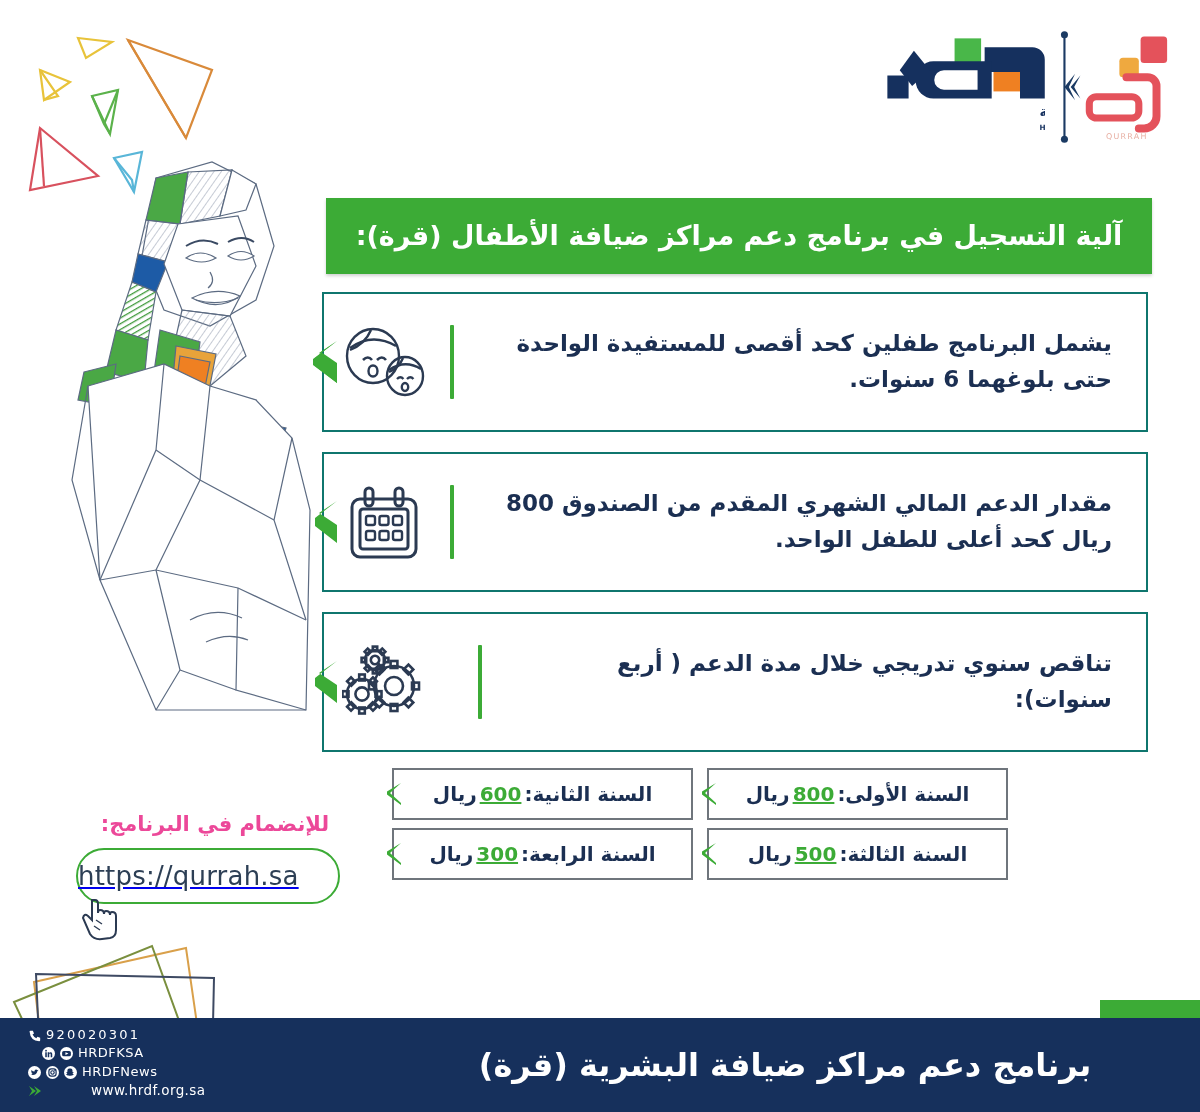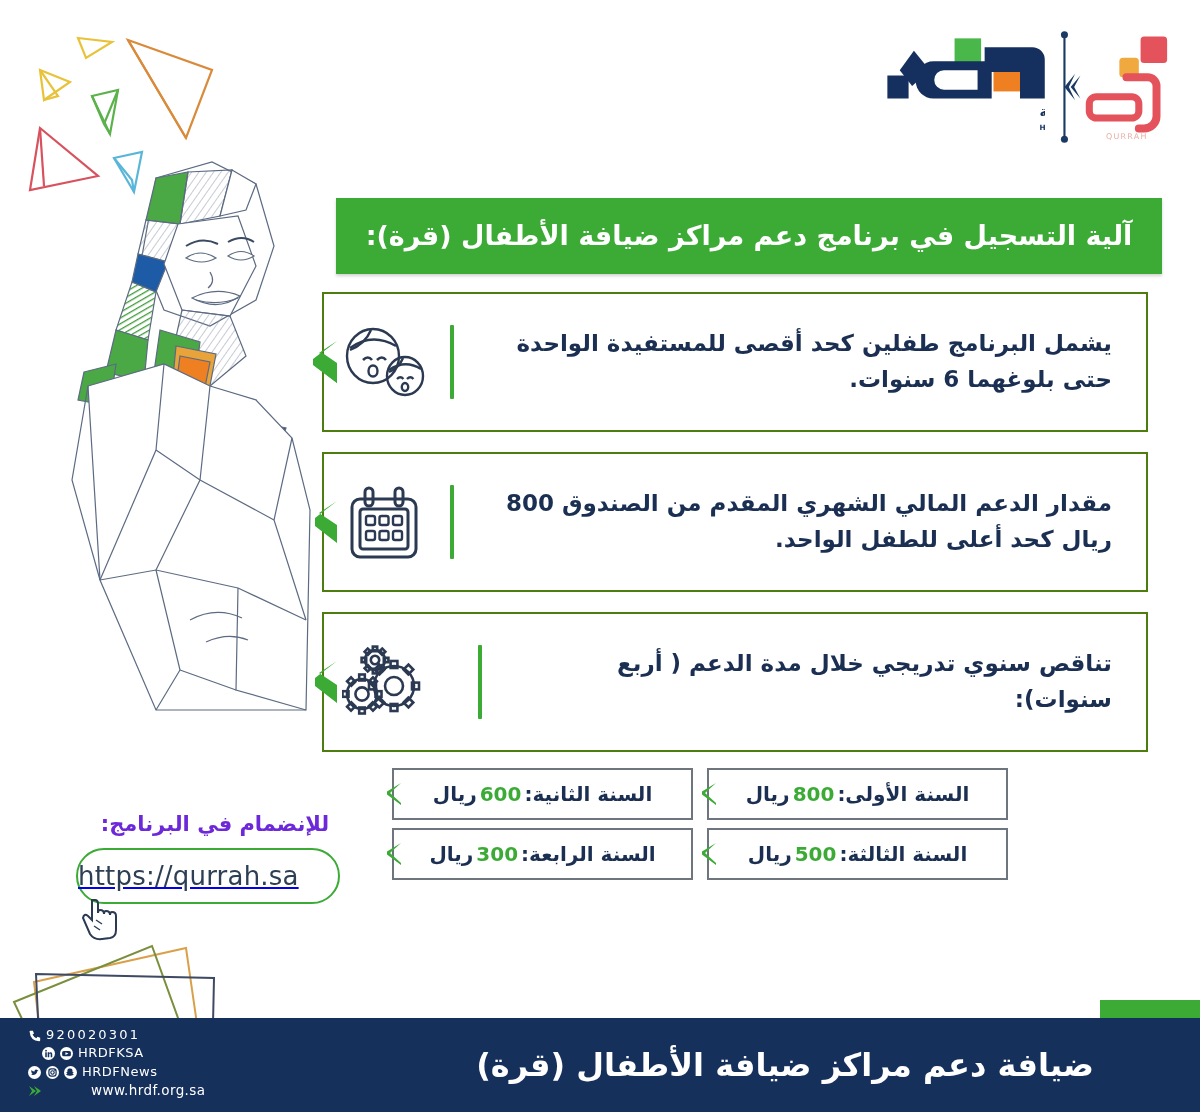--- a/index.html
+++ b/index.html
@@ -27,34 +27,34 @@
   #logo-sep { width:44px; height:130px; }
   #hrdf-logo { width:218px; height:118px; }
 
   
   #woman-illustration {
     position:absolute; left:60px; top:150px; width:340px; height:700px;
   }
 
   
   .header-banner {
-    position:absolute; left:336px; top:198px; width:826px; height:76px;
+    position:absolute; left:326px; top:198px; width:826px; height:76px;
     background:#3cab36;
     display:flex; align-items:center; justify-content:center;
     box-shadow:0 2px 3px rgba(0,0,0,0.18);
   }
   .header-banner .title {
     color:#ffffff; font-size:27px; font-weight:bold; letter-spacing:0px;
     text-align:center; line-height:1.2;
   }
 
   
   .card {
     position:absolute; left:322px; width:826px;
-    border:2px solid #4d7c0f;
+    border:2px solid #0f766e;
     background:#ffffff;
     display:flex; flex-direction:row-reverse; align-items:center;
   }
   #card-1 { top:292px; height:140px; }
   #card-2 { top:452px; height:140px; }
   #card-3 { top:612px; height:140px;gap:28px; }
 
   .card-chevron {
     position:absolute; left:-13px; top:50%; transform:translateY(-50%);
     width:28px; height:46px;
@@ -79,30 +79,30 @@
     display:grid; grid-template-columns:1fr 1fr; grid-template-rows:1fr 1fr;
     gap:8px 14px;
   }
   .year-box {
     position:relative;
     border:2px solid #6f757c;
     background:#ffffff;
     display:flex; align-items:center; justify-content:center;
     color:#1b2f52; font-size:20px; font-weight:bold;
   }
-  .year-box .amount { color:#3cab36; padding:0 3px; }
+  .year-box .amount { color:#3cab36; padding:0 3px;text-decoration:underline; }
   .year-chevron {
     position:absolute; left:-8px; top:50%; transform:translateY(-50%);
     width:16px; height:24px;
   }
 
   
   #join-label {
     position:absolute; right:870px; top:812px; width:230px;
-    text-align:center; color:#6d28d9; font-size:21px; font-weight:bold;
+    text-align:center; color:#ec4899; font-size:21px; font-weight:bold;
   }
   #url-pill {
     position:absolute; left:76px; top:848px; width:264px; height:56px;
     border:2.5px solid #3cab36; border-radius:30px;
     background:#ffffff;
     display:flex; align-items:center; justify-content:flex-start;
     direction:ltr;
   }
   #url-pill .url-text {
     color:#2d3f55; font-size:26px; font-weight:normal; letter-spacing:0.2px;
@@ -421,21 +421,21 @@
   <svg id="cursor-icon" viewBox="0 0 40 46">
     <g fill="none" stroke="#2b3a52" stroke-width="2">
       <path d="M12,4 L12,24 L8,20 Q4,17 3,22 L10,38 Q14,44 22,43 L30,42 Q36,41 36,34 L36,20 Q36,16 32,16 Q30,16 30,19 Q30,15 26,15 Q24,15 24,18 Q24,14 20,14 Q18,14 18,17 L18,8 Q18,4 15,4 Q12,4 12,4 Z"></path>
       <path d="M14,30 L20,34" stroke-width="1.4"></path>
       <path d="M16,24 L22,28" stroke-width="1.4"></path>
     </g>
   </svg>
 
   <div id="footer-green-tab"></div>
   <div id="footer-bar"></div>
-  <div id="footer-title">ضيافة دعم مراكز ضيافة الأطفال (قرة)</div>
+  <div id="footer-title">برنامج دعم مراكز ضيافة البشرية (قرة)</div>
 
   <div id="footer-contact">
     <div class="contact-line" id="phone-line">
       <svg class="sicon" viewBox="0 0 16 16">
         <path d="M3,2 l3,0 1.4,3.4 -1.8,1.3 q1.6,3.2 4.7,4.6 l1.3,-1.8 3.4,1.4 0,3 q0,1.1 -1.2,1.1 Q3,15 1.9,3.2 Q1.9,2 3,2 z" fill="#ffffff"></path>
       </svg>
       <span class="ctext">920020301</span>
     </div>
 
     <div class="contact-line indent">

